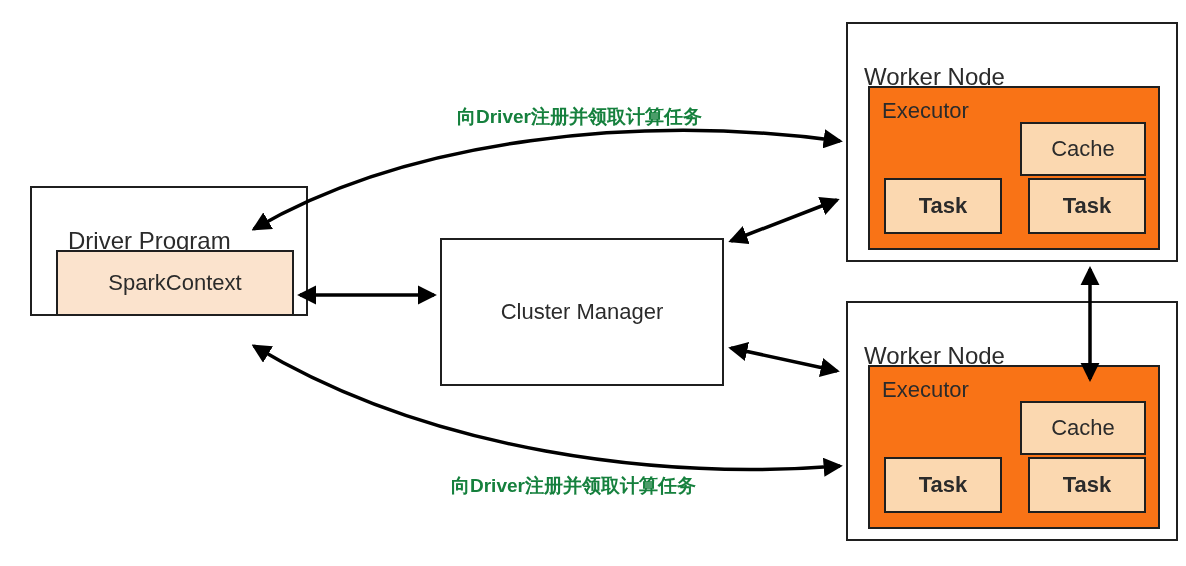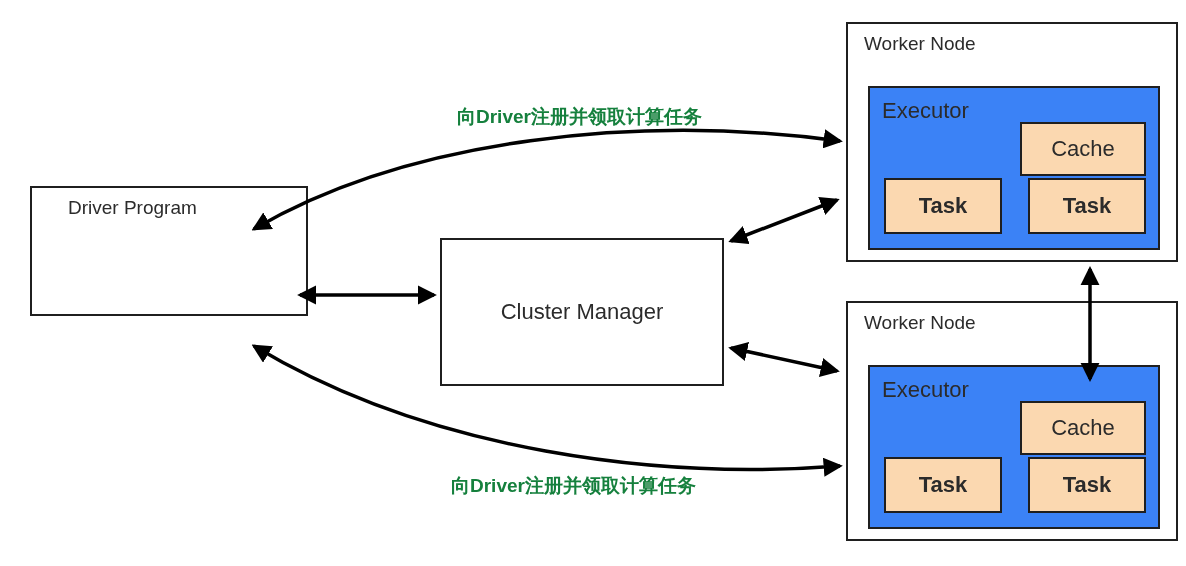--- a/index.html
+++ b/index.html
@@ -16,23 +16,24 @@
 
   .box {
     position: absolute;
     border: 2px solid #1f1f1f;
     background: #ffffff;
     color: #2b2b2b;
   }
 
   .box-title {
     position: absolute;
-    font-size: 19px;
+    font-size: 24px;
     color: #2b2b2b;
     white-space: nowrap;
+    margin-top: 30px;
   }
 
   
   .driver-box   { left: 30px;  top: 186px; width: 278px; height: 130px; }
   .driver-title { left: 36px;  top: 9px; }
   .sparkcontext-box {
     position: absolute; left: 24px; top: 62px; width: 238px; height: 66px;
     border: 2px solid #1f1f1f; background: #fbe3cd;
     display: flex; align-items: center; justify-content: center;
     font-size: 22px; color: #2b2b2b;
@@ -46,21 +47,21 @@
   }
 
   
   .worker-box { width: 332px; height: 240px; left: 846px; }
   .worker-top    { top: 22px; }
   .worker-bottom { top: 301px; }
   .worker-title  { left: 16px; top: 9px; }
 
   .executor-box {
     position: absolute; left: 20px; top: 62px; width: 292px; height: 164px;
-    border: 2px solid #1f1f1f; background: #3b82f6;
+    border: 2px solid #1f1f1f; background: #f97316;
   }
   .executor-label {
     position: absolute; left: 12px; top: 10px; font-size: 22px; color: #2b2b2b;
   }
   .cache-box {
     position: absolute; right: 12px; top: 10px; width: 126px; height: 54px;
     border: 2px solid #1f1f1f; background: #fbd8b0;
     display: flex; align-items: center; justify-content: center;
     font-size: 22px; color: #2b2b2b; margin-top: 24px;
   }
@@ -94,20 +95,23 @@
   .annotation-top    { left: 457px; top: 104px; }
   .annotation-bottom { left: 451px; top: 473px; }
 </style>
 </head>
 <body>
 
 <div class="canvas">
 
   <div class="box driver-box">
     <div class="box-title driver-title">Driver Program</div>
+    <div class="sparkcontext-box">
+      <span>SparkContext</span>
+    </div>
   </div>
 
   <div class="box cluster-box">
     <span>Cluster Manager</span>
   </div>
 
   <div class="box worker-box worker-top">
     <div class="box-title worker-title">Worker Node</div>
     <div class="executor-box">
       <div class="executor-label">Executor</div>

